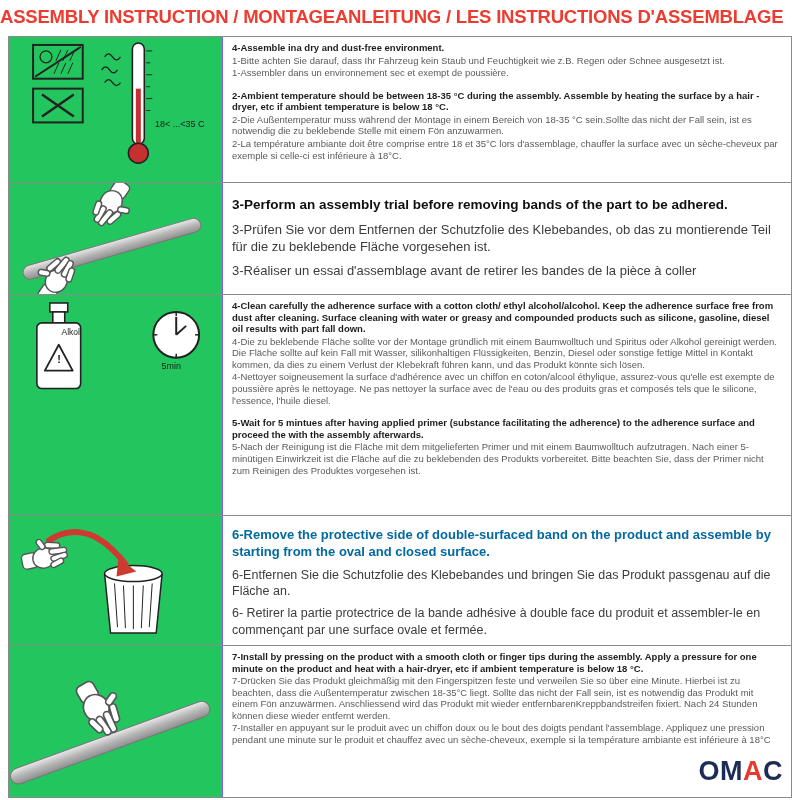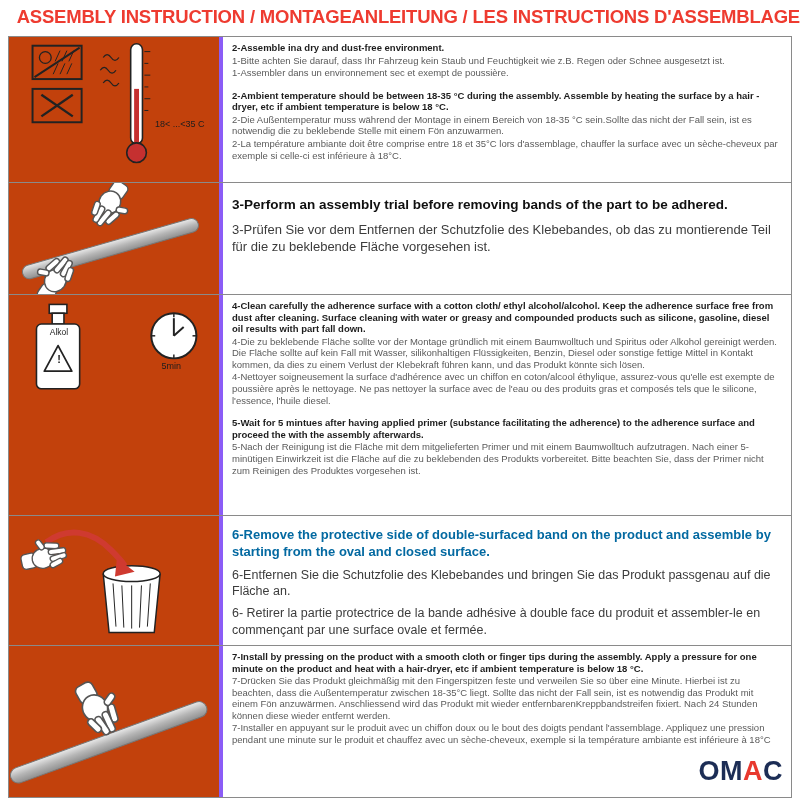--- a/index.html
+++ b/index.html
@@ -1,39 +1,39 @@
 <!DOCTYPE html>
 <html><head>
 <meta charset="utf-8">
 <style>
   *{box-sizing:border-box}
   body{margin:0;background:#ffffff;font-family:"Liberation Sans",sans-serif}
   .page{position:relative;width:800px;height:800px;background:#fff;overflow:hidden}
-  .title{position:absolute;top:6px;left:0;width:100%;text-align:right;color:#ee3b30;
+  .title{position:absolute;top:6px;left:0;width:100%;text-align:left;color:#ee3b30;
          font-weight:bold;font-size:18.5px;letter-spacing:-0.2px;white-space:nowrap}
   .itable{position:absolute;left:8px;top:36px;width:784px;height:762px;border:1px solid #8a8a8a;
           display:flex;flex-direction:column;background:#fff}
   .row{display:flex;border-bottom:1px solid #8a8a8a;min-height:0}
   .row:last-child{border-bottom:0}
   .r1{height:146px}.r2{height:112px}.r3{height:221px}.r4{height:130px}.r5{flex:1}
-  .cl{flex:0 0 214px;width:214px;border-right:4px solid #8b5cf6;position:relative;background:#c2410c}
+  .cl{flex:0 0 214px;width:214px;border-right:1px solid #8b5cf6;position:relative;background:#22c55e}
   .cr{flex:1;padding:5px 10px 4px 9px;position:relative;overflow:hidden}
   .illus{position:absolute;left:0;top:0;width:100%;height:100%}
   .p{margin:0 0 1px;font-size:9.5px;line-height:1.22;color:#5a5a5a}
   .p.en{color:#1d1d1d;font-weight:bold}
   .gap{height:10px}
   .r2 .cr{padding-top:13px}
   .r2 .p{font-size:13px;line-height:1.32;margin-bottom:7px;color:#3c3c3c}
   .r2 .p.en{font-size:13.5px;color:#101010}
   .r4 .cr{padding-top:11px}
   .r4 .p{font-size:12.5px;line-height:1.3;margin-bottom:6px;color:#3c3c3c}
   .r4 .p.en{font-size:13px;color:#0369a1}
   .lbl{position:absolute;font-size:9px;color:#1d1d1d}
   .temp{left:146px;top:82px;width:66px}
-  .alkol{left:29px;top:32px;width:42px;text-align:center;font-size:8.5px}
+  .alkol{left:29px;top:32px;width:42px;text-align:right;font-size:8.5px}
   .warn{left:43px;top:58px;width:14px;text-align:center;font-weight:bold;font-size:11px}
   .clock5{left:128px;top:66px;width:44px;text-align:right}
   .logo{position:absolute;right:8px;bottom:12px;font-size:27px;font-weight:bold;letter-spacing:0.5px;line-height:1}
   .logo .n{color:#1c2d55}
   .logo .r{color:#e8392f}
 </style>
 </head>
 <body>
 
 <svg width="0" height="0" style="position:absolute">
@@ -97,41 +97,42 @@
               <line x1="138" y1="38" x2="144" y2="38"></line>
                 <line x1="138" y1="50" x2="142" y2="50"></line>
               <line x1="138" y1="62" x2="144" y2="62"></line>
                 <line x1="138" y1="74" x2="142" y2="74"></line>
             </g>
           </g>
         </svg>
         <span class="lbl temp">18&lt; ...&lt;35 C</span>
       </div>
       <div class="cr">
-        <p class="p en">2-Assemble ina dry and dust-free environment.</p>
+        <p class="p en">4-Assemble ina dry and dust-free environment.</p>
         <p class="p">1-Bitte achten Sie darauf, dass Ihr Fahrzeug kein Staub und Feuchtigkeit wie z.B. Regen oder Schnee ausgesetzt ist.</p>
         <p class="p">1-Assembler dans un environnement sec et exempt de poussière.</p>
         <div class="gap"></div>
         <p class="p en">2-Ambient temperature should be between 18-35 °C  during the assembly. Assemble by heating the surface by a hair -dryer, etc if ambient temperature is below 18 °C.</p>
         <p class="p">2-Die Außentemperatur muss während der Montage in einem Bereich von 18-35 °C  sein.Sollte das nicht der Fall sein, ist es notwendig die zu beklebende Stelle mit einem Fön anzuwarmen.</p>
         <p class="p">2-La température ambiante doit être comprise entre 18 et 35°C lors d'assemblage, chauffer la surface avec un sèche-cheveux par exemple si celle-ci est inférieure à 18°C.</p>
       </div>
     </div>
 
     <div class="row r2">
       <div class="cl">
         <svg class="illus" viewBox="0 0 214 112">
           <rect x="0" y="-7" width="186" height="14" rx="7" transform="translate(14,92) rotate(-16)" fill="url(#metal)" stroke="#777" stroke-width="1"></rect>
           <use href="#hand" transform="translate(30,100) rotate(-55) scale(0.9)"></use>
           <use href="#hand" transform="translate(120,18) rotate(125) scale(0.9)"></use>
         </svg>
       </div>
       <div class="cr">
         <p class="p en">3-Perform an assembly trial before removing bands of the part to be adhered.</p>
         <p class="p">3-Prüfen Sie vor dem Entfernen der Schutzfolie des Klebebandes, ob das zu montierende Teil für die zu beklebende Fläche vorgesehen ist.</p>
+        <p class="p">3-Réaliser un essai d'assemblage avant de retirer les bandes de la pièce à coller</p>
       </div>
     </div>
 
     <div class="row r3">
       <div class="cl">
         <svg class="illus" viewBox="0 0 214 221">
           <g fill="#fff" stroke="#222" stroke-width="1.6">
             <rect x="41" y="8" width="18" height="9"></rect>
             <rect x="44" y="17" width="12" height="11"></rect>
             <rect x="28" y="28" width="44" height="66" rx="5"></rect>

